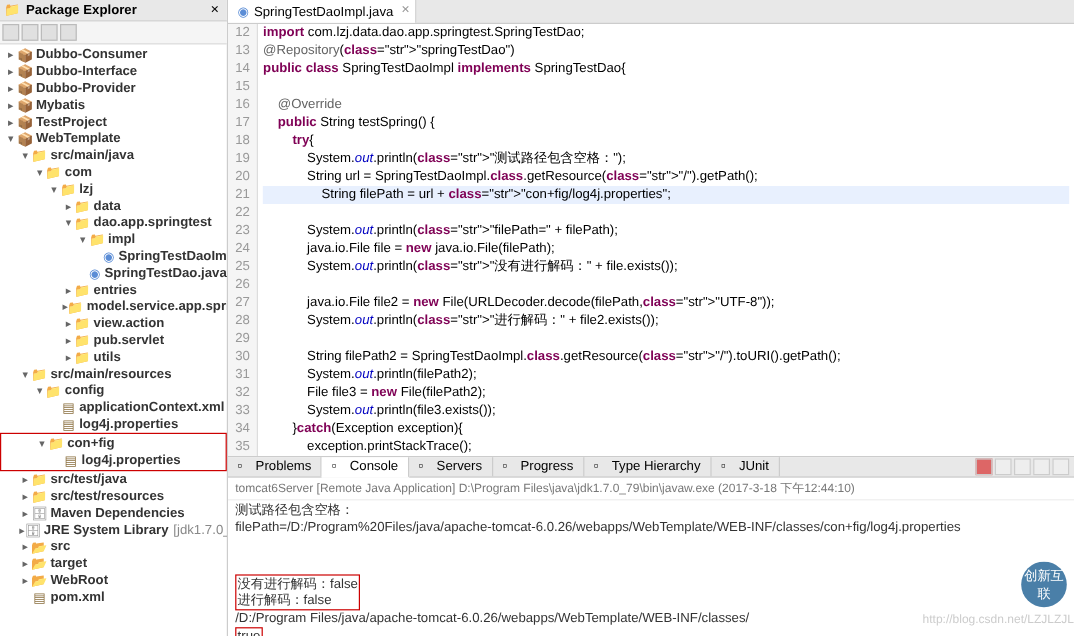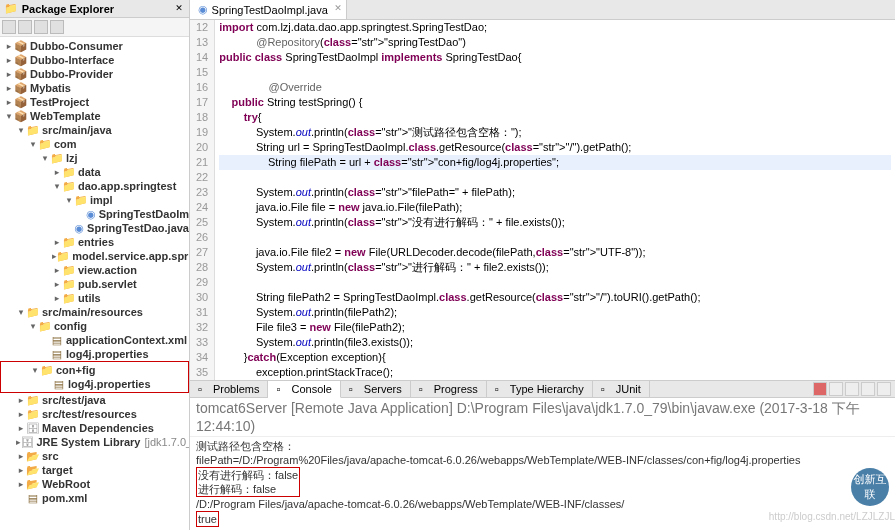--- a/index.html
+++ b/index.html
@@ -23,32 +23,32 @@
 .editor-tabs { background: #e8e8e8; border-bottom: 1px solid #ccc; display: flex; }
 .editor-tab { padding: 3px 18px 3px 8px; background: #fff; border-right: 1px solid #ccc; position: relative; display: flex; align-items: center; gap: 4px; }
 .editor-tab .close { position: absolute; right: 4px; top: 3px; font-size: 9px; color: #999; }
 .editor { flex: 1; background: #fff; display: flex; overflow: auto; font-family: Consolas, "Courier New", monospace; font-size: 12px; }
 .gutter { background: #f5f5f5; color: #999; text-align: center; padding: 0 6px; border-right: 1px solid #ddd; user-select: none; }
 .gutter div { height: 15px; line-height: 15px; }
 .code { flex: 1; padding: 0 4px; }
 .code .line { height: 15px; line-height: 15px; white-space: pre; }
 .code .line.hl { background: #e8f0fe; padding-left: 12px; }
 .kw { color: #7f0055; font-weight: bold; }
-.ann { color: #646464; margin-left: 37px; }
+.ann { color: #646464; }
 .field { color: #0000c0; font-style: italic; }
 .method { color: #000; }
 .box-red { border: 1px solid #c00; padding: 0 1px; }
 .bottom { height: 150px; border-top: 1px solid #ccc; display: flex; flex-direction: column; background: #fff; }
 .bottom-tabs { display: flex; background: #e8e8e8; border-bottom: 1px solid #ccc; align-items: center; }
 .bottom-tab { padding: 2px 8px; border-right: 1px solid #ccc; display: flex; align-items: center; gap: 3px; cursor: pointer; }
 .bottom-tab.active { background: #fff; font-weight: normal; border-bottom: 1px solid #fff; margin-bottom: -1px; }
 .bottom-tab .icon { width: 12px; height: 12px; }
 .bottom-actions { margin-left: auto; display: flex; gap: 2px; padding-right: 4px; }
 .bottom-actions .btn { width: 14px; height: 14px; background: #eee; border: 1px solid #ccc; }
-.console-header { padding: 2px 6px; color: #777; font-size: 14px; border-bottom: 1px solid #eee; }
+.console-header { padding: 2px 6px; color: #777; font-size: 10px; border-bottom: 1px solid #eee; }
 .console-body { flex: 1; padding: 2px 6px; font-family: Consolas, monospace; font-size: 11px; color: #333; overflow: auto; }
 .console-body div { line-height: 14px; white-space: pre; }
 .watermark { position: absolute; right: 0; bottom: 8px; color: #ccc; font-size: 10px; }
 .logo { position: absolute; right: 6px; bottom: 24px; width: 38px; height: 38px; border-radius: 50%; background: #4a7fa8; display:flex; align-items:center; justify-content:center; color:#fff; font-size:8px; text-align:center; }
 </style>
 </head>
 <body>
 
 <div class="sidebar">
   <div class="view-header">
@@ -328,21 +328,21 @@
         <div class="btn"></div>
         <div class="btn"></div>
         <div class="btn"></div>
         <div class="btn"></div>
       </div>
     </div>
     <div class="console-header">tomcat6Server [Remote Java Application] D:\Program Files\java\jdk1.7.0_79\bin\javaw.exe (2017-3-18 下午12:44:10)</div>
     <div class="console-body" id="console">
         <div>测试路径包含空格：</div>
         <div>filePath=/D:/Program%20Files/java/apache-tomcat-6.0.26/webapps/WebTemplate/WEB-INF/classes/con+fig/log4j.properties</div>
-        <div><div class="box-red" style="display: inline-block;"><div>没有进行解码：false</div><div>进行解码：false</div></div></div>
+        <div><div class="box-red" style="display: inline-block; margin-top: 32px;"><div>没有进行解码：false</div><div>进行解码：false</div></div></div>
         <div>/D:/Program Files/java/apache-tomcat-6.0.26/webapps/WebTemplate/WEB-INF/classes/</div>
         <div><div class="box-red" style="display: inline-block;"><div>true</div></div></div>
       </div>
   </div>
 </div>
 
 <div class="logo">
     <span>创新互联</span>
   </div>
 <div class="watermark">http://blog.csdn.net/LZJLZJL</div>

